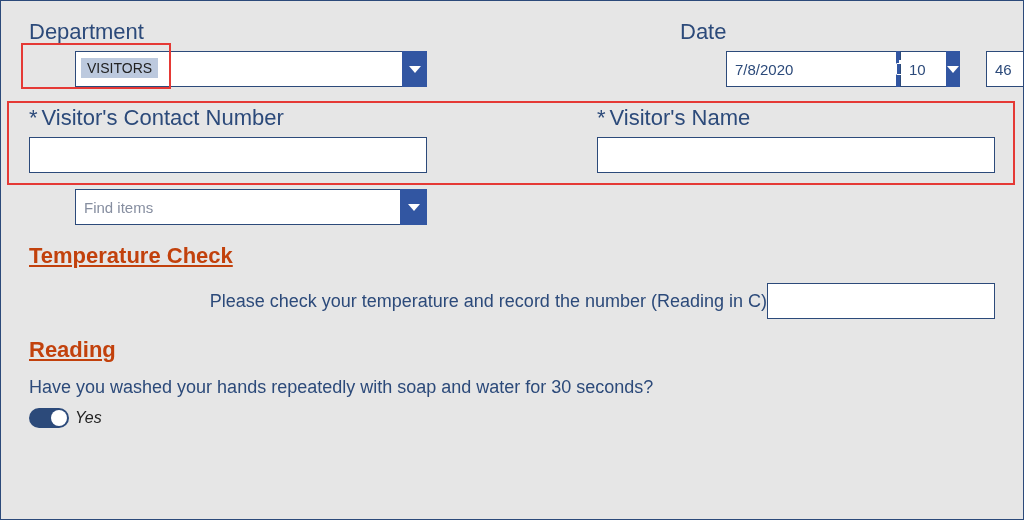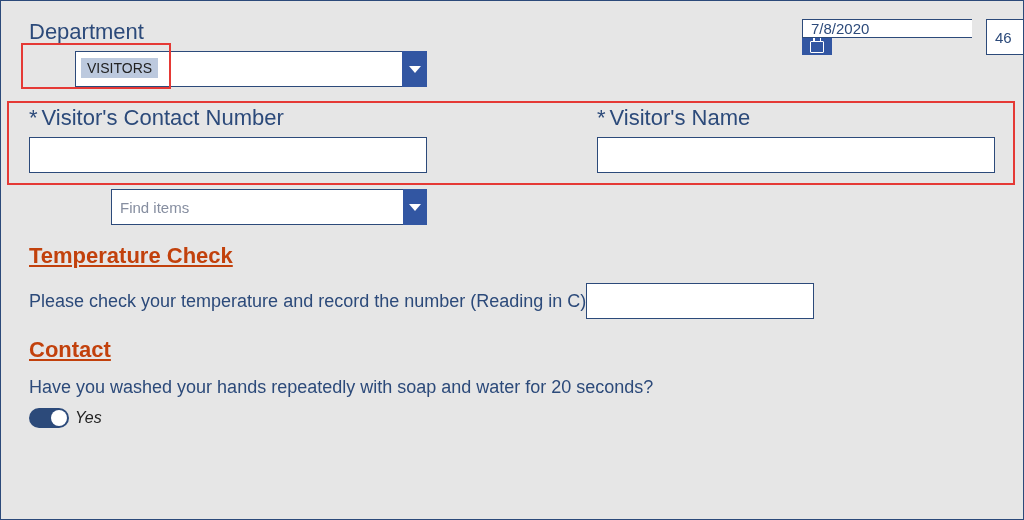--- a/index.html
+++ b/index.html
@@ -133,28 +133,35 @@
         <div class="fill"></div>
       </div>
       <div class="combo-btn">
         <div class="chev-down"></div>
       </div>
     </div>
     <div class="highlight-box" style="left:-8px; top:24px; width:150px; height:46px;"></div>
   </div>
 
   <div class="field-group">
+    <span class="label">Date</span>
     <div class="row">
-      <div class="combo" style="width: 164px; flex-direction: column;">
+      <div class="combo" style="width: 164px;">
         <input type="text" style="width: 170px;" value="7/8/2020">
         <div class="cal-icon">
           <div class="cal-glyph"></div>
         </div>
       </div>
       <div style="width:10px;"></div>
+      <div class="combo" style="width: 76px;">
+        <input type="text" style="width: 46px;" value="10">
+        <div class="combo-btn">
+          <div class="chev-down"></div>
+        </div>
+      </div>
       <div style="width:10px;"></div>
       <div class="combo" style="width: 55px;">
         <input type="text" style="width: 46px;" value="46">
         <div class="combo-btn">
           <div class="chev-down"></div>
         </div>
       </div>
     </div>
   </div>
 </div>
@@ -168,33 +175,33 @@
     </div>
     <div class="field-group">
       <span class="label"><span class="req">*</span><span>Visitor's Name</span></span>
       <input class="textin" style="width: 398px;" value="">
     </div>
   </div>
 </div>
 
 <div class="field-group" style="margin-top: 16px;">
   <div class="combo" style="width: 398px;">
-    <input type="text" style="width: 368px; margin-left: 36px;" placeholder="Find items">
+    <input type="text" style="width: 368px;" placeholder="Find items">
     <div class="combo-btn">
       <div class="chev-down"></div>
     </div>
   </div>
 </div>
 
 <div class="section-head">Temperature Check</div>
-<div class="row" style="align-items: center; justify-content: flex-start;">
+<div class="row" style="align-items: center; justify-content: flex-end;">
   <span class="prompt">Please check your temperature and record the number (Reading in C)</span>
   <input class="textin" style="width: 228px;" value="">
 </div>
 
-<div class="section-head">Contact</div>
-<div class="prompt" style="margin-bottom: 10px;">Have you washed your hands repeatedly with soap and water for 20 seconds?</div>
+<div class="section-head">Reading</div>
+<div class="prompt" style="margin-bottom: 10px;">Have you washed your hands repeatedly with soap and water for 30 seconds?</div>
 <div class="row" style="align-items: center; font-style: italic;">
   <span class="toggle">
       <span class="knob"></span>
     </span>
   <span style="font-size:16px; color:#222;">Yes</span>
 </div>
 
 </body></html>

